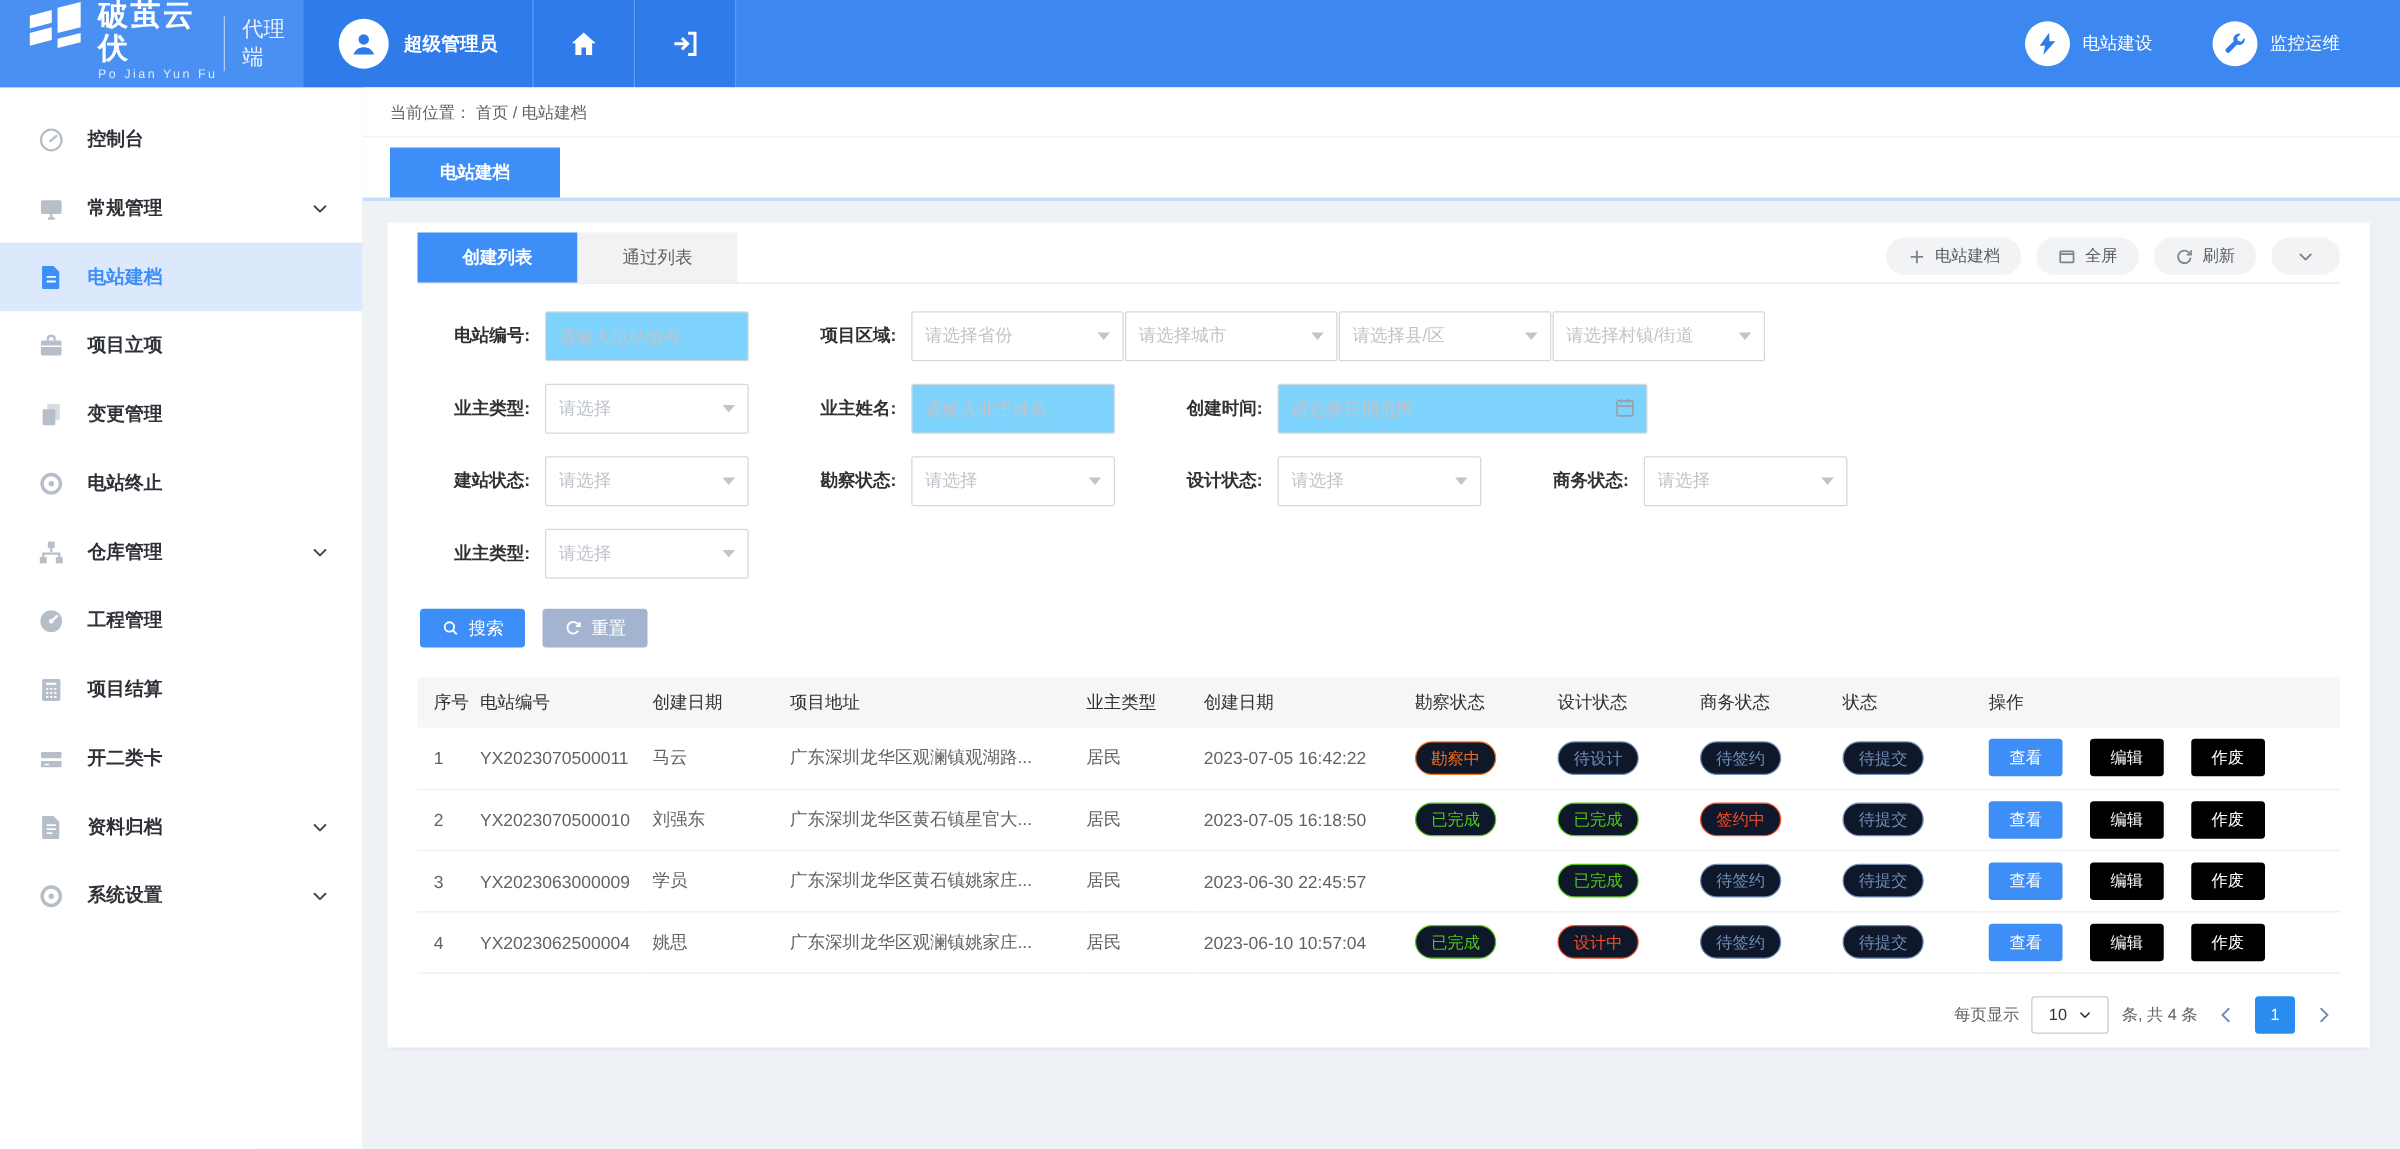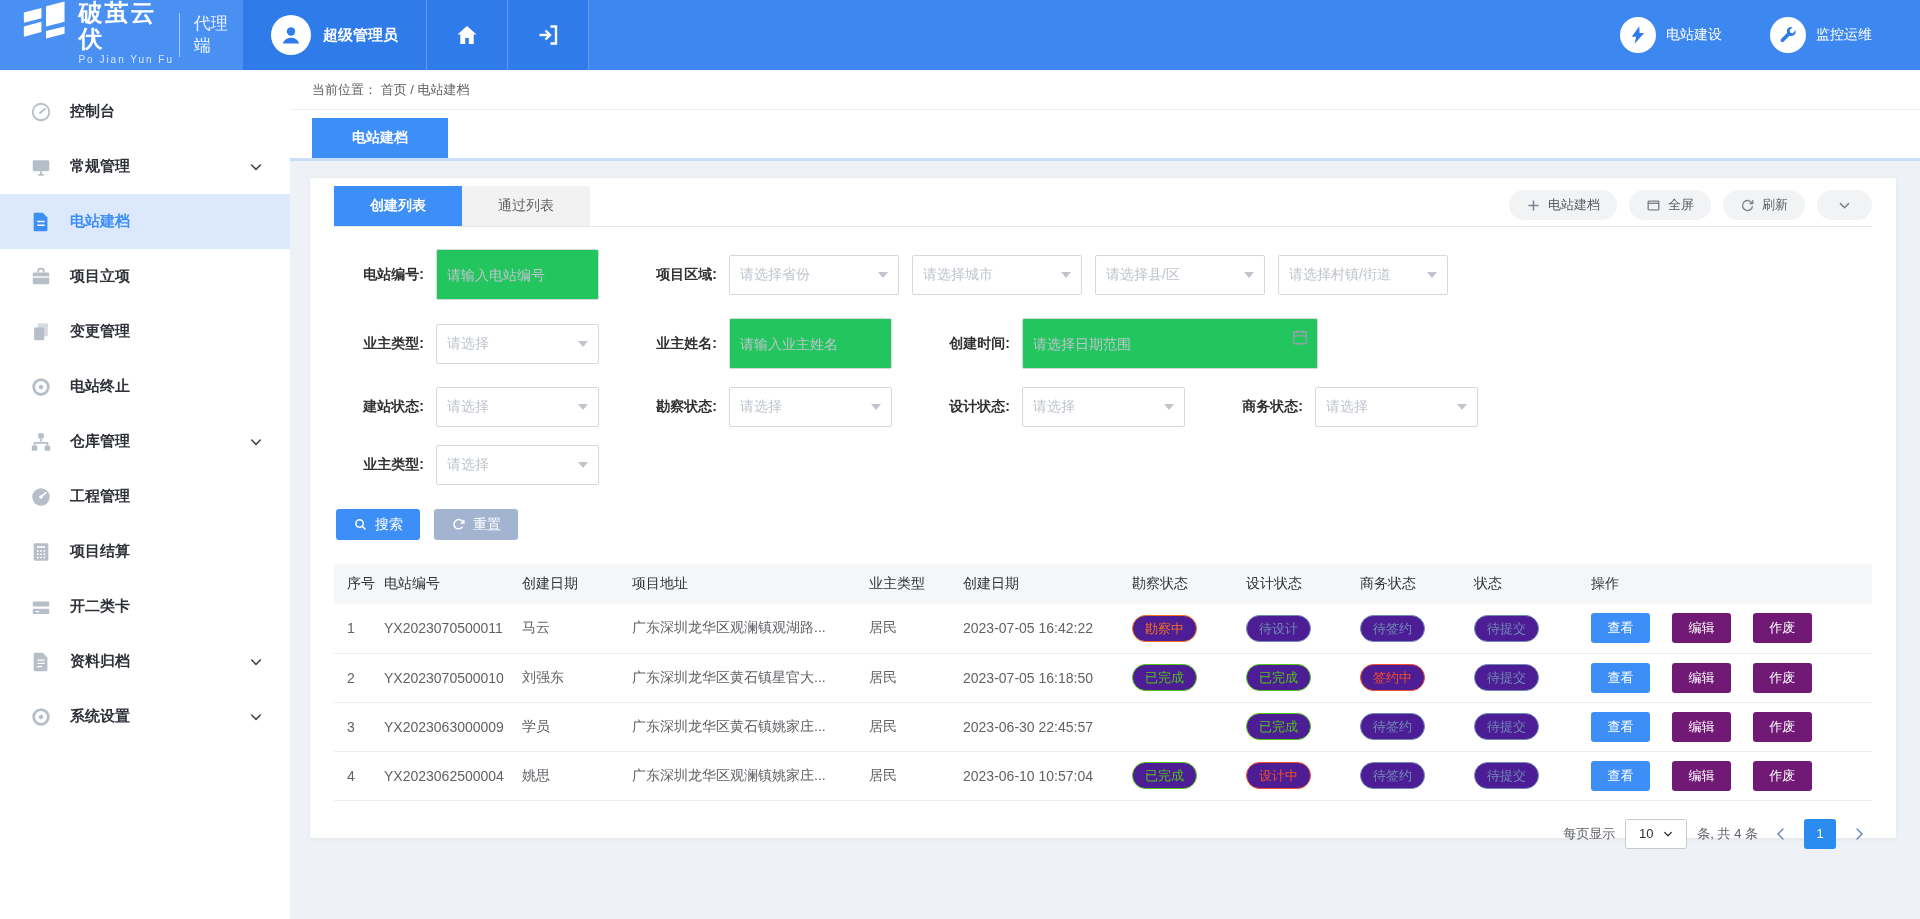--- a/index.html
+++ b/index.html
@@ -50,52 +50,52 @@
   .lt-spacer { flex:1; }
   .pill { height:30px; margin:0 0 6px 12px; border:none; border-radius:16px; background:#F2F3F5; color:#565a62; font-size:13px; display:inline-flex; align-items:center; gap:7px; padding:0 17px; cursor:pointer; }
   .pill .pic { width:15px; height:15px; color:#7d828c; }
   .pill.round { padding:0 20px; }
 
   
   .filters { padding:22px 0 0 2px; }
   .frow { display:flex; align-items:center; margin-bottom:18px; }
   .fgroup { display:flex; align-items:center; margin-right:30px; }
   .flabel { width:88px; text-align:right; margin-right:12px; font-weight:bold; color:#303133; font-size:14px; flex:none; }
-  .tin { height:51px; width:163px; border:1px solid #D5D8DD; border-radius:2px; padding:0 10px; font-size:14px; color:#333; font-family:inherit; background:#22c55e; }
+  .tin { height:40px; width:163px; border:1px solid #D5D8DD; border-radius:2px; padding:0 10px; font-size:14px; color:#333; font-family:inherit; background:#7dd3fc; }
   .tin::placeholder { color:#BFC4CC; }
   .sel { height:40px; width:163px; border:1px solid #D5D8DD; border-radius:2px; background:#fff; display:flex; align-items:center; padding:0 10px; cursor:pointer; }
   .sel .ph { color:#BFC4CC; flex:1; font-size:14px; white-space:nowrap; overflow:hidden; }
   .caret { width:0; height:0; border-left:5px solid transparent; border-right:5px solid transparent; border-top:6px solid #C0C4CC; flex:none; }
-  .sel.w-region { width:170px; margin-right:13px; }
+  .sel.w-region { width:170px; margin-right:1px; }
   .date-wrap { position:relative; }
   .date-wrap .tin { width:296px; padding-right:34px; }
   .date-wrap .cic { position:absolute; right:9px; top:10px; width:18px; height:18px; color:#9aa0a8; }
 
   .btn-row { display:flex; align-items:center; margin:24px 0 0 2px; }
   .btn { height:31px; border:none; border-radius:3px; color:#fff; font-size:14px; display:inline-flex; align-items:center; gap:7px; padding:0 17px; cursor:pointer; font-family:inherit; }
   .btn.search { background:#3E8EF7; }
   .btn.reset { background:#A2B4D0; margin-left:14px; }
   .btn .bic { width:15px; height:15px; }
 
   
   table { border-collapse:collapse; table-layout:fixed; width:100%; margin-top:24px; }
   col.c-no{width:46px} col.c-code{width:138px} col.c-owner{width:110px} col.c-addr{width:237px}
   col.c-type{width:94px} col.c-date{width:169px} col.c-st{width:114px} col.c-stat{width:117px} col.c-op{width:auto}
   thead th { background:#F5F6F7; height:40px; text-align:left; font-weight:normal; color:#303133; font-size:14px; padding:0 4px; }
   thead th:first-child { padding-left:13px; }
   tbody td { height:49px; border-bottom:1px solid #EBEEF2; color:#606266; font-size:14px; padding:0 4px; white-space:nowrap; overflow:hidden; text-overflow:ellipsis; }
   tbody td:first-child { padding-left:13px; }
-  .badge { display:inline-block; min-width:64px; text-align:left; padding:4px 12px; border-radius:14px; font-size:13px; border:1px solid currentColor; background:#4c1d95; line-height:17px; }
+  .badge { display:inline-block; min-width:64px; text-align:left; padding:4px 12px; border-radius:14px; font-size:13px; border:1px solid currentColor; background:#0f172a; line-height:17px; }
   .b-orange { color:#F5711D; }
   .b-green  { color:#52C41A; }
   .b-red    { color:#F54E28; }
   .b-pend   { color:#6F8CB4; }
   .abtn { height:30px; width:59px; border:none; border-radius:3px; color:#fff; font-size:13px; cursor:pointer; margin-right:18px; font-family:inherit; }
   .abtn.view { background:#3E8EF7; }
-  .abtn.edit, .abtn.void { background:#701a75; }
+  .abtn.edit, .abtn.void { background:#000000; }
 
   
   .pager { display:flex; align-items:center; justify-content:flex-end; margin-top:18px; color:#606266; font-size:13px; gap:10px; }
   .psel { height:30px; width:62px; border:1px solid #C7CBD1; border-radius:3px; background:#fff; display:flex; align-items:center; justify-content:center; gap:8px; cursor:pointer; color:#303133; }
   .psel .pchev { width:12px; height:12px; color:#303133; }
   .parrow { width:26px; height:30px; display:flex; align-items:center; justify-content:center; color:#6b8cb8; cursor:pointer; }
   .parrow svg { width:16px; height:16px; }
   .ppage { width:32px; height:30px; background:#2B8CF0; border:none; border-radius:3px; color:#fff; font-size:13px; cursor:pointer; }
 </style>
 </head>

